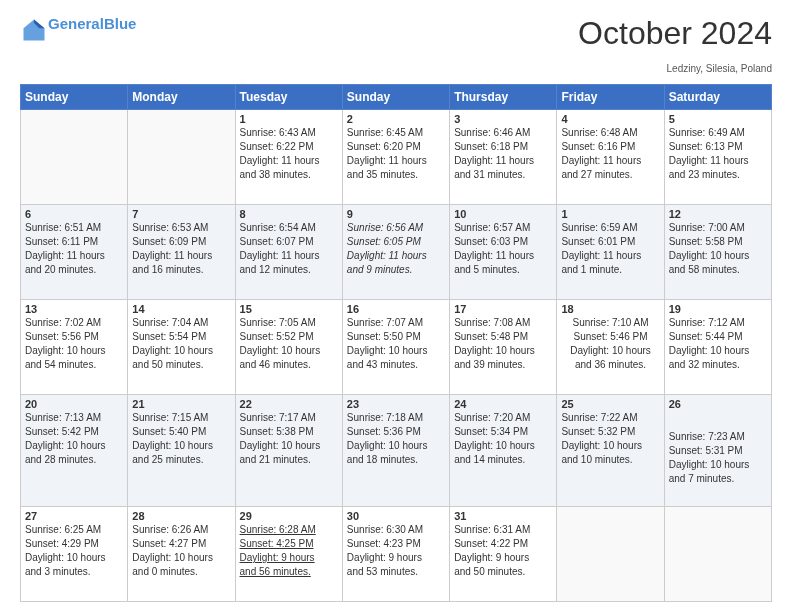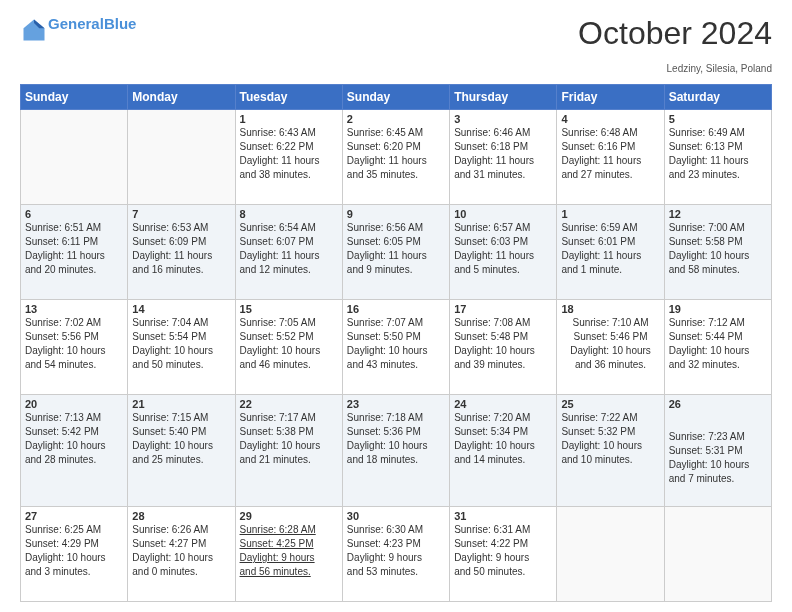--- a/index.html
+++ b/index.html
@@ -187,21 +187,21 @@
           </td>
           <td>
             <span class="day-number">8</span>
             <div class="day-info" style="white-space: pre-line;">Sunrise: 6:54 AM
 Sunset: 6:07 PM
 Daylight: 11 hours
 and 12 minutes.</div>
           </td>
           <td>
             <span class="day-number">9</span>
-            <div class="day-info" style="white-space: pre-line;">Sunrise: 6:56 AM
+            <div class="day-info" style="white-space: pre-line; font-style: italic;">Sunrise: 6:56 AM
 Sunset: 6:05 PM
 Daylight: 11 hours
 and 9 minutes.</div>
           </td>
           <td>
             <span class="day-number">10</span>
             <div class="day-info" style="white-space: pre-line;">Sunrise: 6:57 AM
 Sunset: 6:03 PM
 Daylight: 11 hours
 and 5 minutes.</div>

